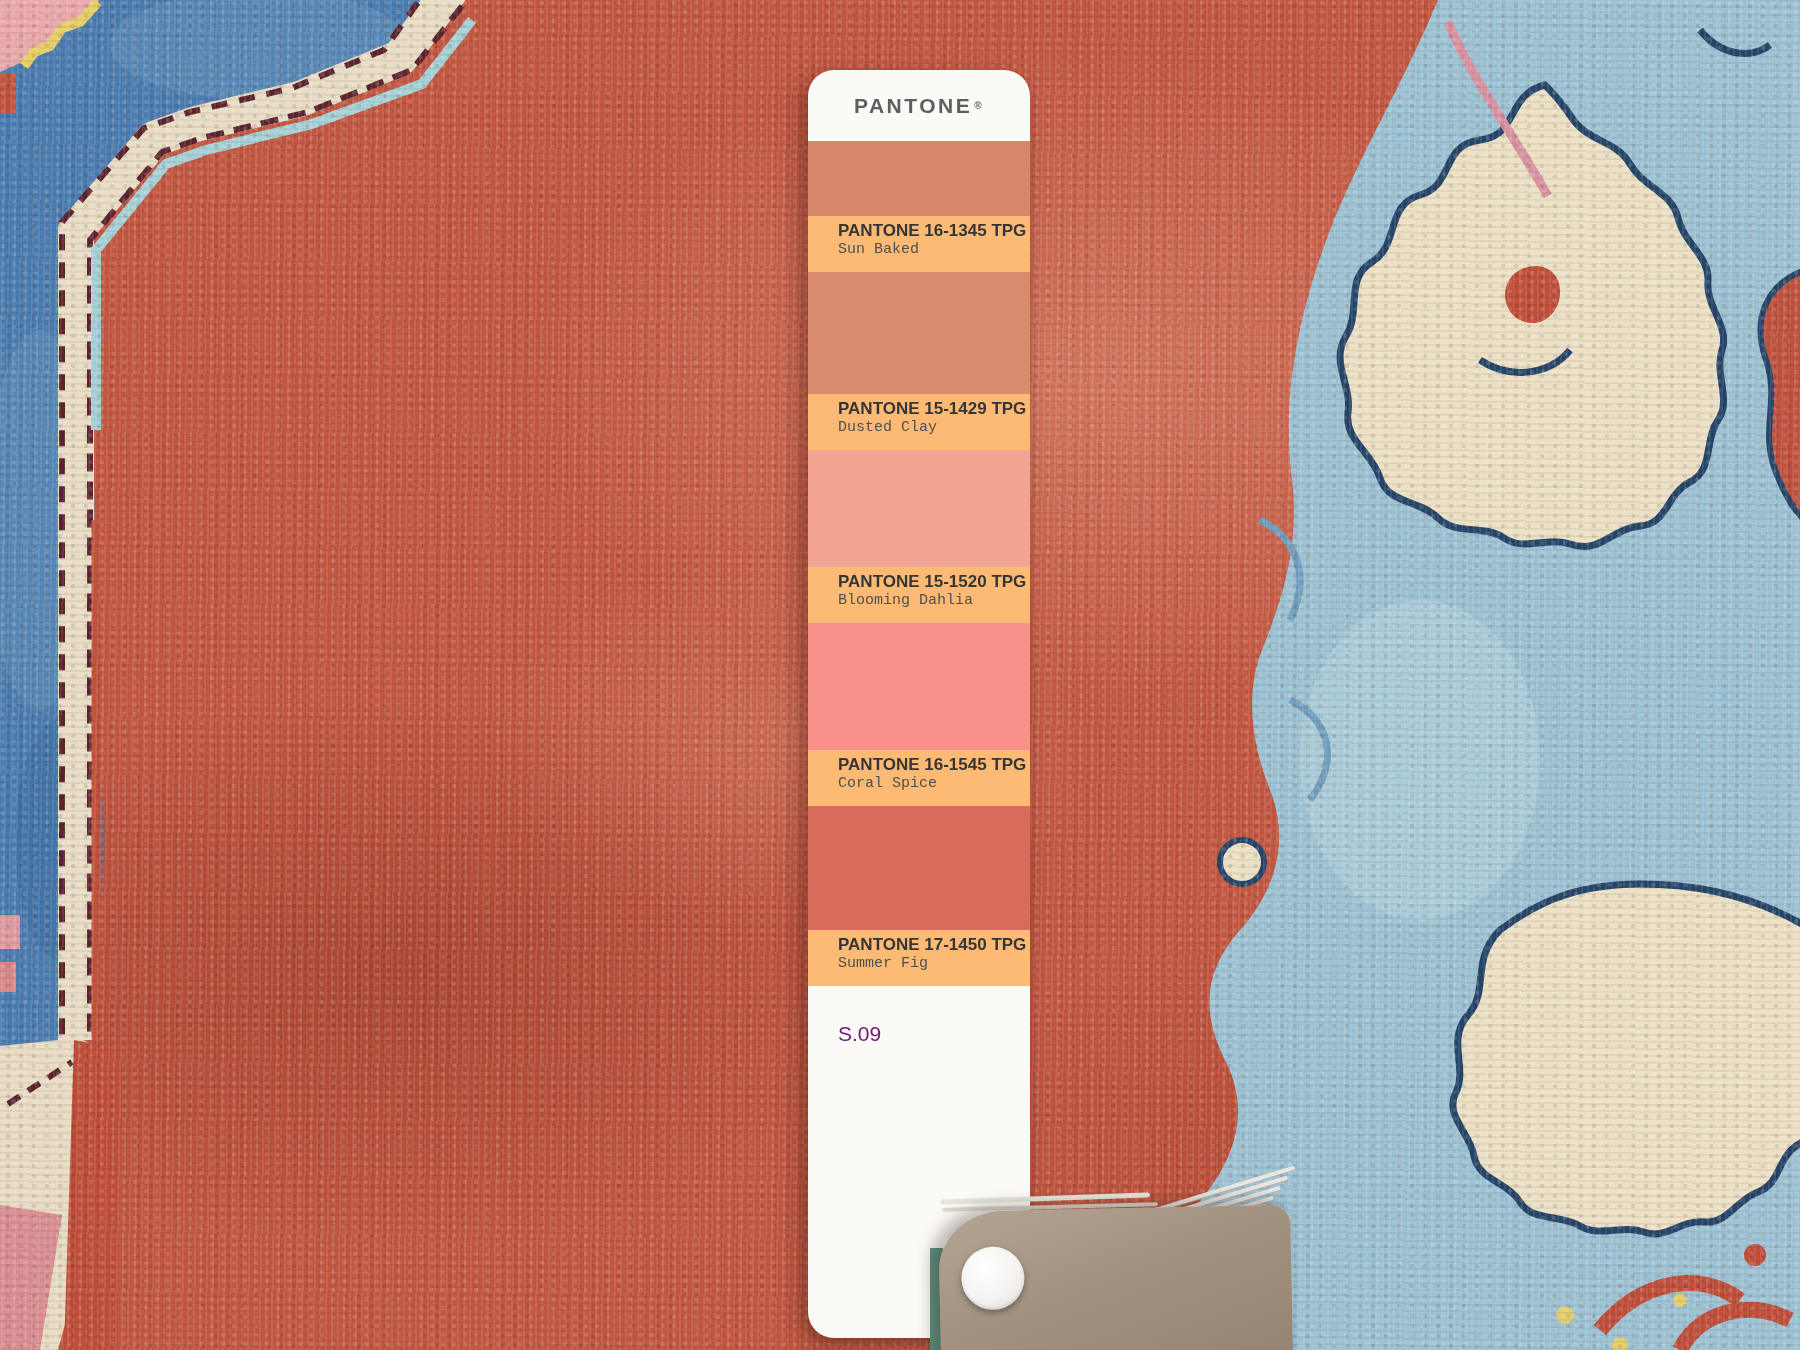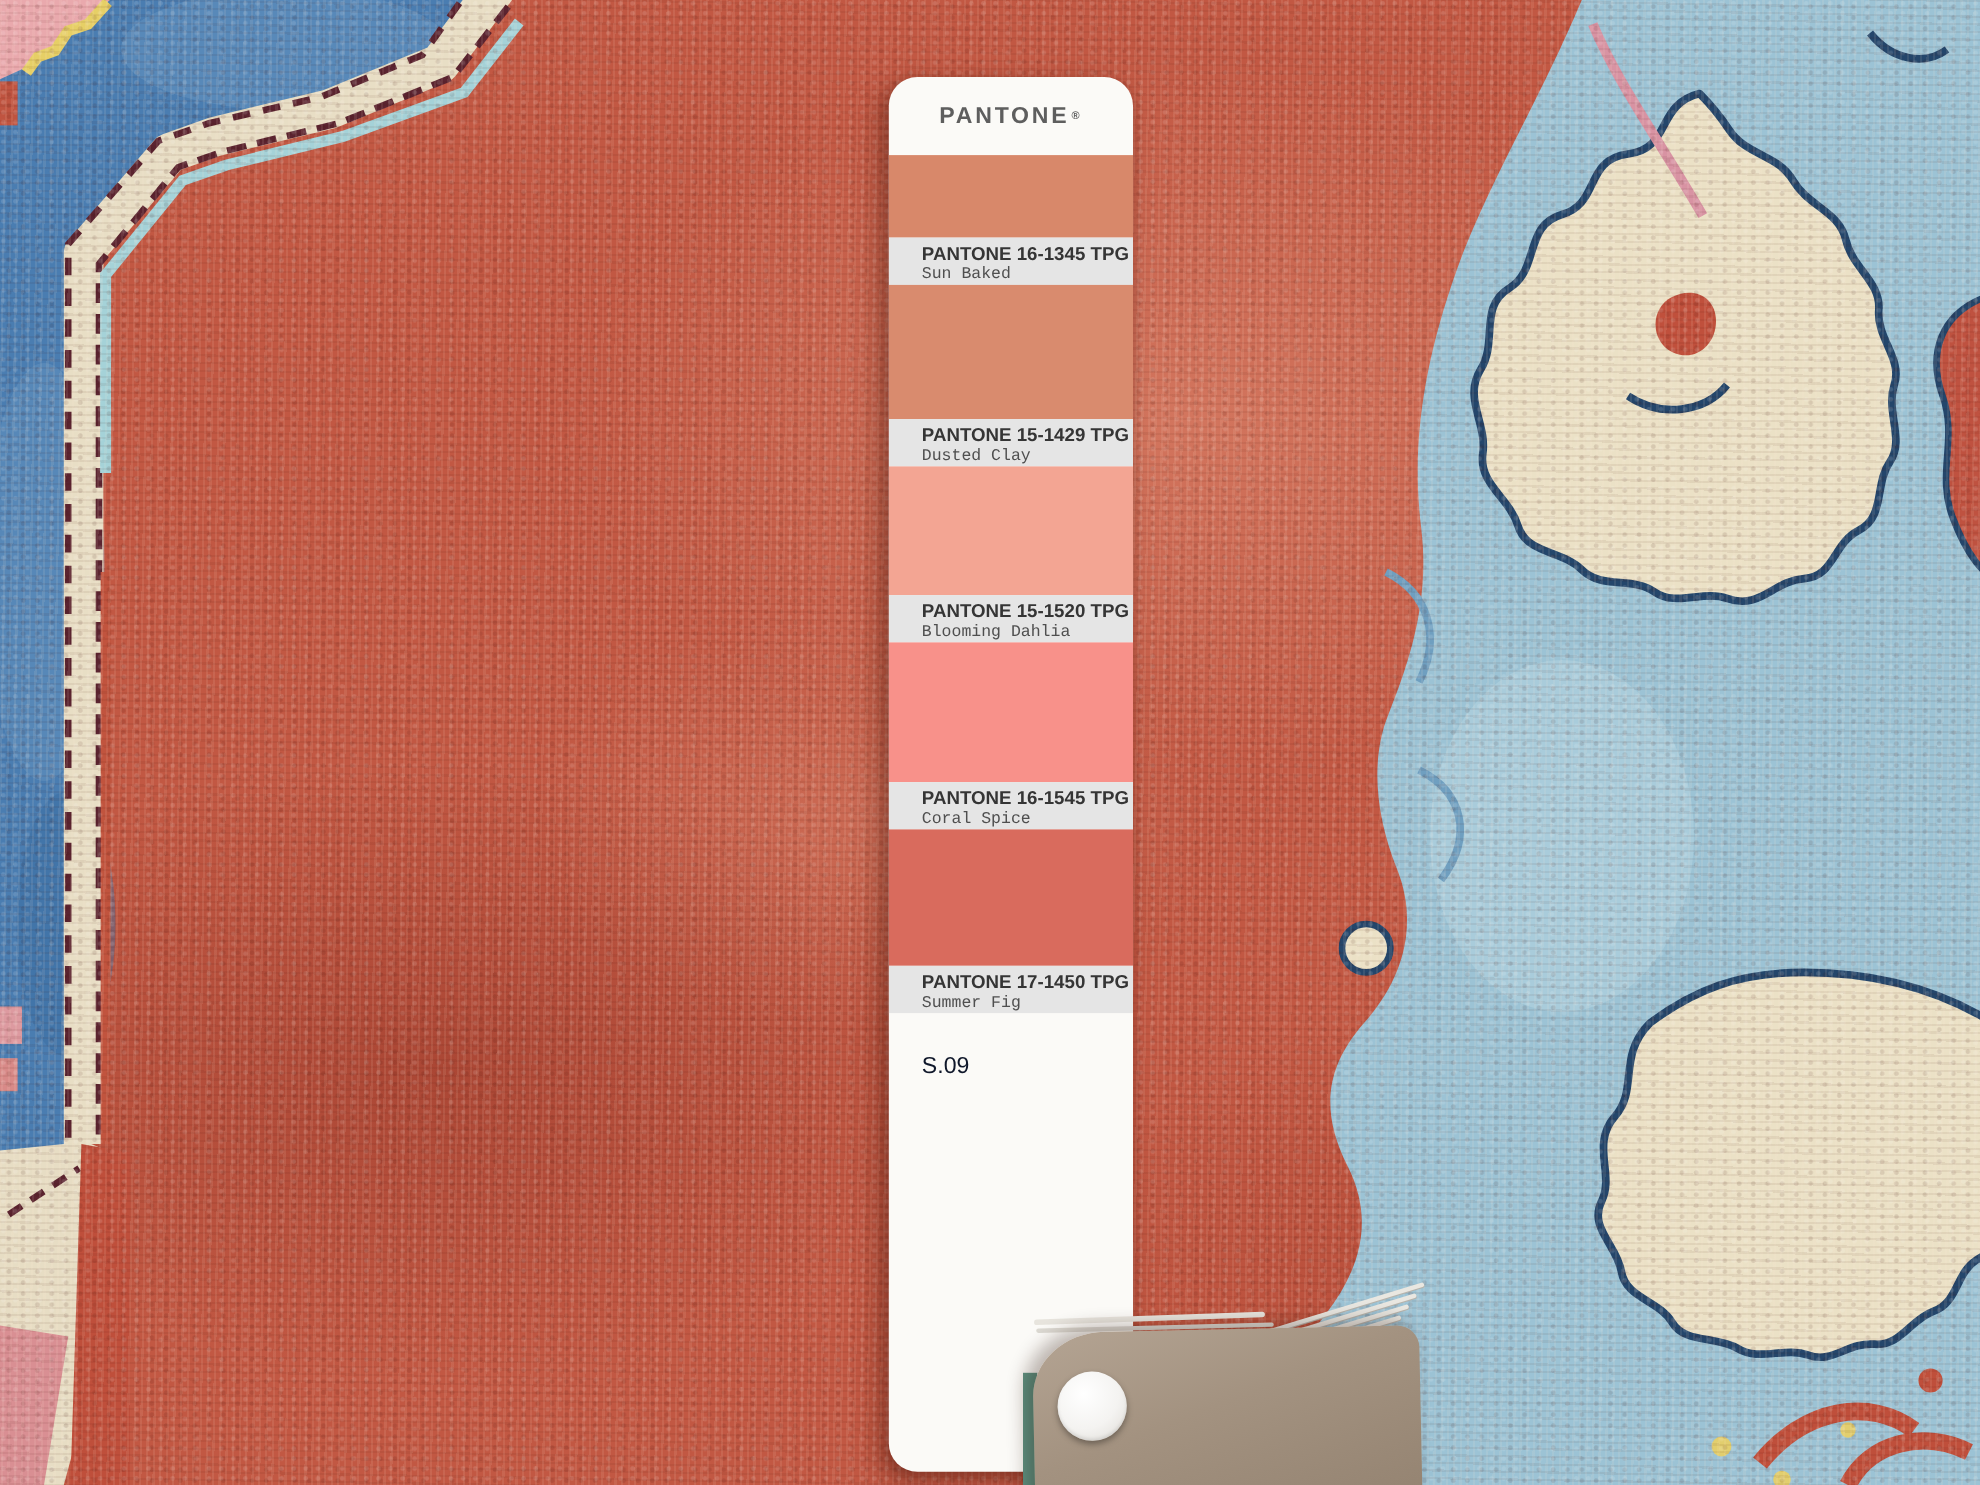--- a/index.html
+++ b/index.html
@@ -28,25 +28,25 @@
 
   
   .strip{position:absolute;left:808px;top:70px;width:222px;height:1268px;
     background:#fbfaf7;border-radius:26px 26px 10px 26px;
     box-shadow:-10px 8px 22px rgba(70,20,10,.35), 0 4px 10px rgba(70,20,10,.25);
     overflow:hidden;z-index:3;}
   .strip-header{height:71px;display:flex;align-items:center;justify-content:center;
     color:#5e5e5e;font-weight:bold;font-size:21px;letter-spacing:2.5px;}
   .strip-header sup{font-size:10px;margin-left:2px;vertical-align:super;}
   .swatch-block{width:100%;}
-  .swatch-label{height:43px;background:#e5e5e5;padding:5px 10px 0 30px;box-sizing:border-box;}
+  .swatch-label{height:56px;background:#fdba74;padding:5px 10px 0 30px;box-sizing:border-box;}
   .swatch-code{font-weight:bold;font-size:17px;color:#353535;line-height:1.15;white-space:nowrap;}
   .swatch-name{font-size:15px;color:#4f4f4f;line-height:1.2;white-space:nowrap;font-family:Liberation Mono, monospace;}
   .strip-footer{position:relative;height:90px;}
-  .page-code{position:absolute;left:30px;top:36px;font-size:21px;color:#0f172a;}
+  .page-code{position:absolute;left:30px;top:36px;font-size:21px;color:#701a75;}
 
   
   .deck{position:absolute;inset:0;z-index:4;pointer-events:none;}
   .deck-page{position:absolute;width:250px;height:4px;border-radius:3px;
     background:#e9e7e1;box-shadow:0 1px 0 #b7b3ab;transform:rotate(-17deg);}
   .deck-sliver{position:absolute;background:#e7e4dd;border-radius:3px;}
   .deck-teal{position:absolute;left:930px;top:1248px;width:13px;height:102px;background:#5f9383;}
   .deck-card{position:absolute;left:938px;top:1212px;width:352px;height:160px;
     background:linear-gradient(160deg,#b4a493 0%,#a39280 45%,#948371 100%);
     border-radius:66px 20px 0 0 / 58px 20px 0 0;

